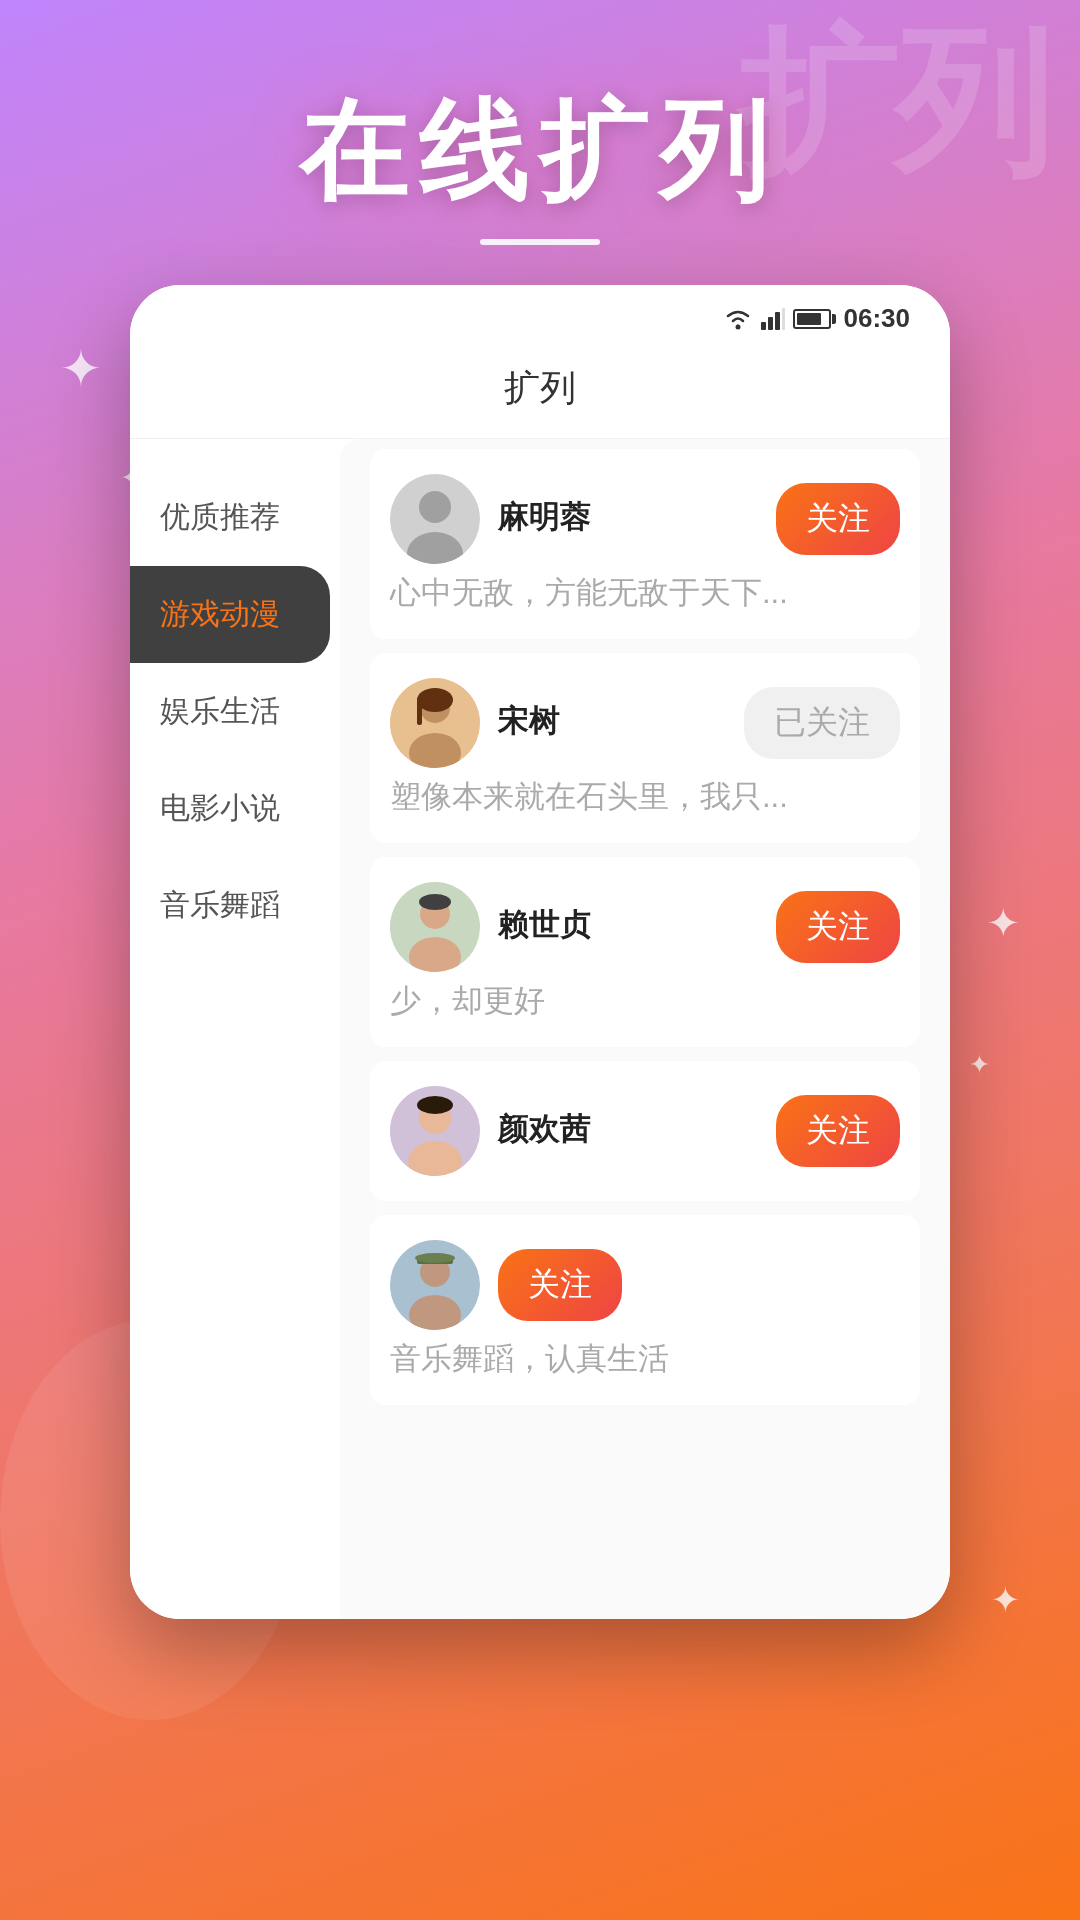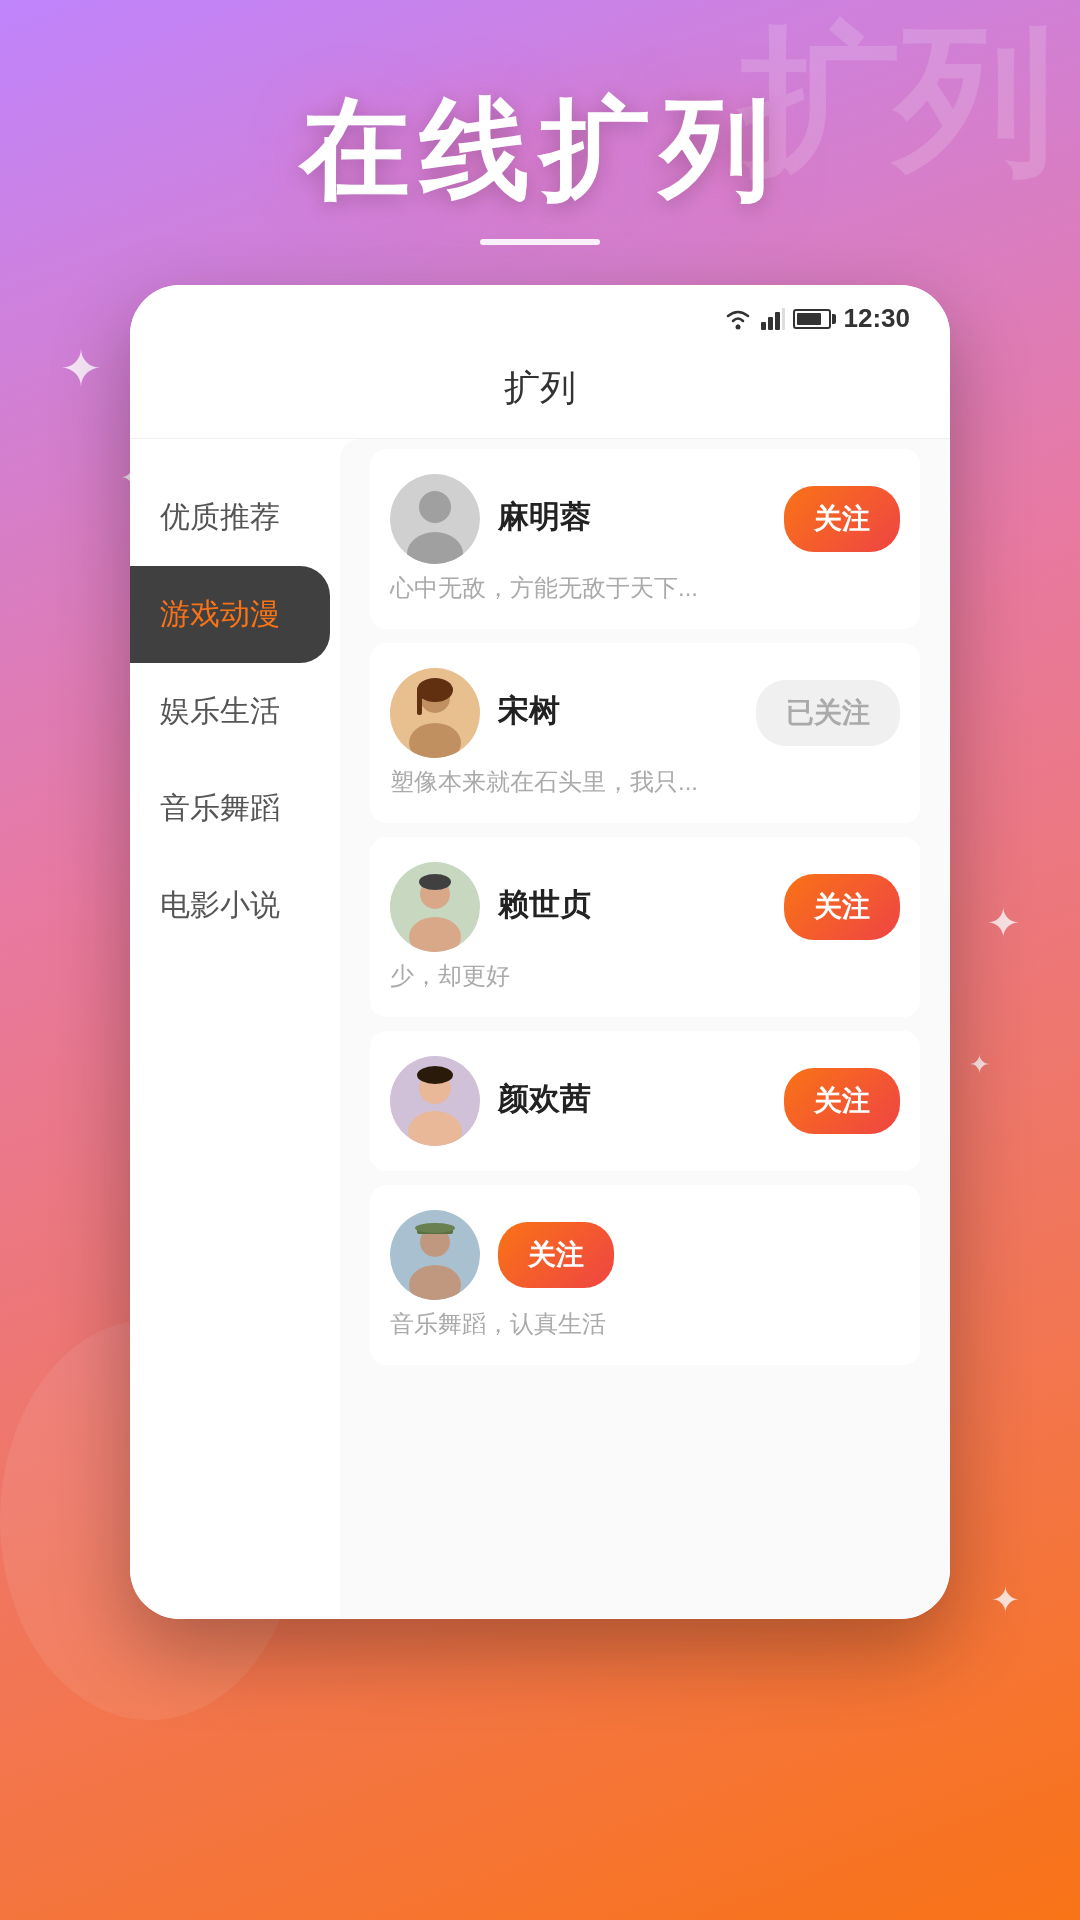--- a/index.html
+++ b/index.html
@@ -216,30 +216,30 @@
     }
 
     .user-name {
       font-size: 31px;
       font-weight: 600;
       color: #222;
       margin-bottom: 4px;
     }
 
     .user-desc {
-      font-size: 24px;
+      font-size: 31px;
       color: #aaa;
       margin-top: 8px;
     }
 
     .follow-btn {
       padding: 14px 30px;
       border-radius: 30px;
-      font-size: 28px;
-      font-weight: 700;
+      font-size: 32px;
+      font-weight: 400;
       border: none;
       cursor: pointer;
       flex-shrink: 0;
     }
 
     .follow-btn.active {
       background: linear-gradient(135deg, #f97316, #ef4444);
       color: white;
     }
 
@@ -300,36 +300,36 @@
       <svg width="24" height="22" viewBox="0 0 24 22">
         <rect x="0" y="14" width="5" height="8" rx="1" fill="#333"></rect>
         <rect x="7" y="9" width="5" height="13" rx="1" fill="#333"></rect>
         <rect x="14" y="4" width="5" height="18" rx="1" fill="#333"></rect>
         <rect x="21" y="0" width="3" height="22" rx="1" fill="#ddd"></rect>
       </svg>
 
       <div class="battery-icon">
         <div class="battery-fill"></div>
       </div>
-      <span class="status-time">12:30</span>
+      <span class="status-time">06:30</span>
     </div>
   </div>
 
   <div class="app-header">
     <span>扩列</span>
   </div>
 
   <div class="main-content">
 
     <div class="sidebar">
       <div class="sidebar-item">优质推荐</div>
       <div class="sidebar-item active">游戏动漫</div>
       <div class="sidebar-item">娱乐生活</div>
+      <div class="sidebar-item">电影小说</div>
       <div class="sidebar-item">音乐舞蹈</div>
-      <div class="sidebar-item">电影小说</div>
     </div>
 
     <div class="user-list">
 
       <div class="user-item">
         <div class="user-row">
           <div class="avatar avatar-1">
             <svg viewBox="0 0 90 90" xmlns="http://www.w3.org/2000/svg">
               <circle cx="45" cy="45" r="45" fill="#d0d0d0"></circle>
               <circle cx="45" cy="33" r="16" fill="#a0a0a0"></circle>

